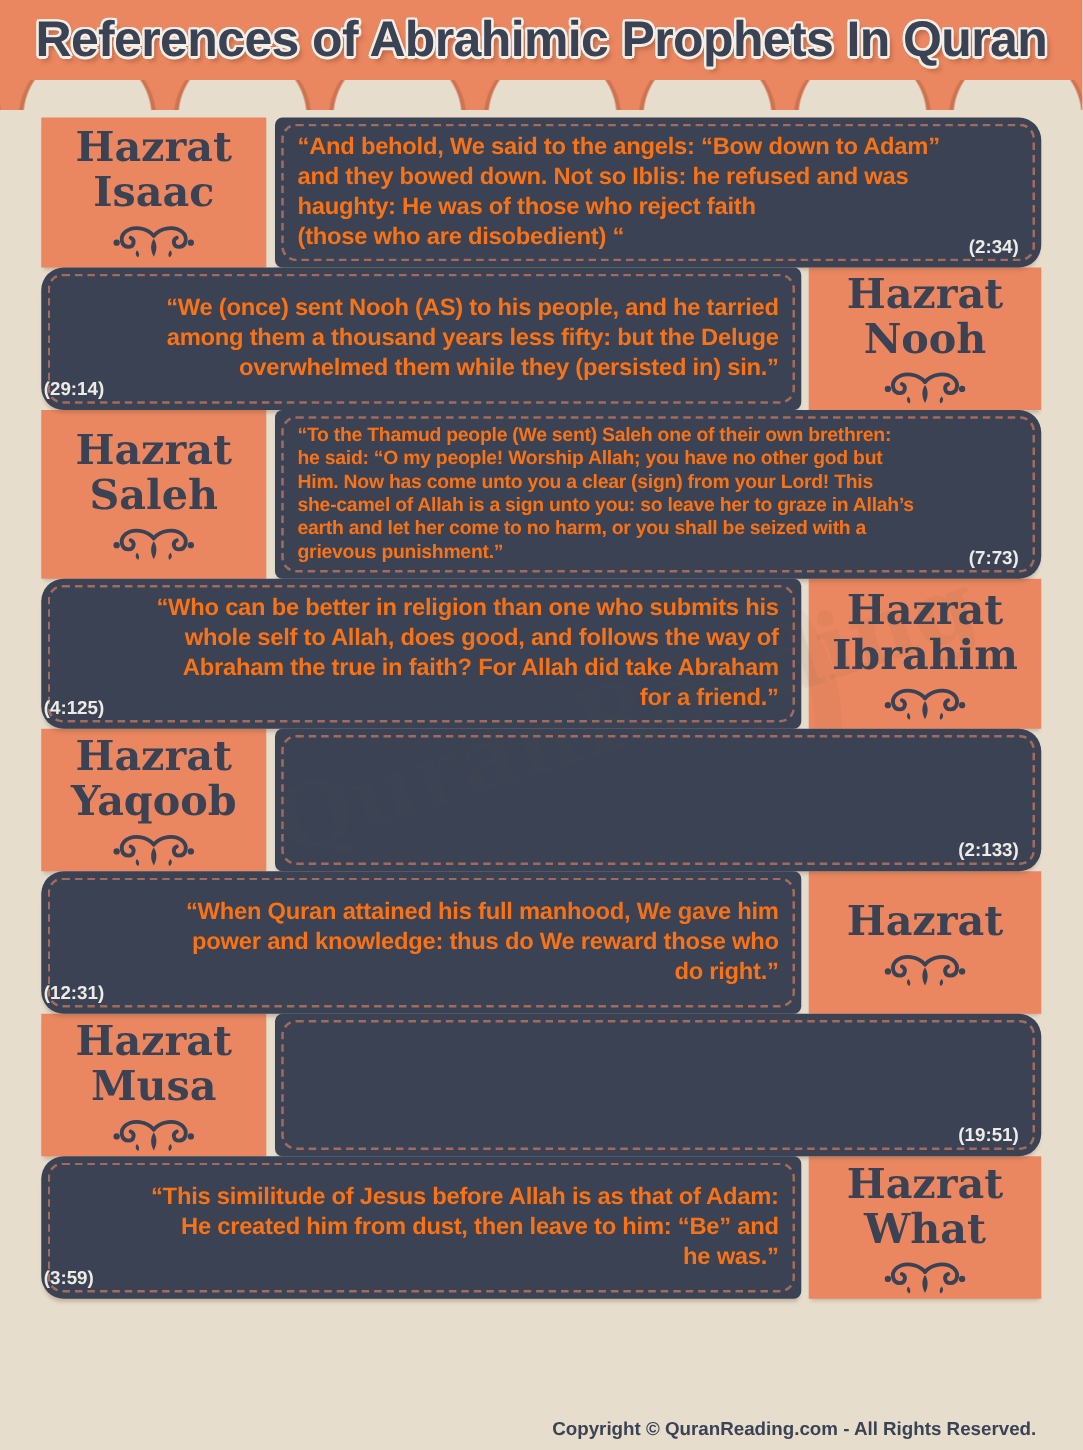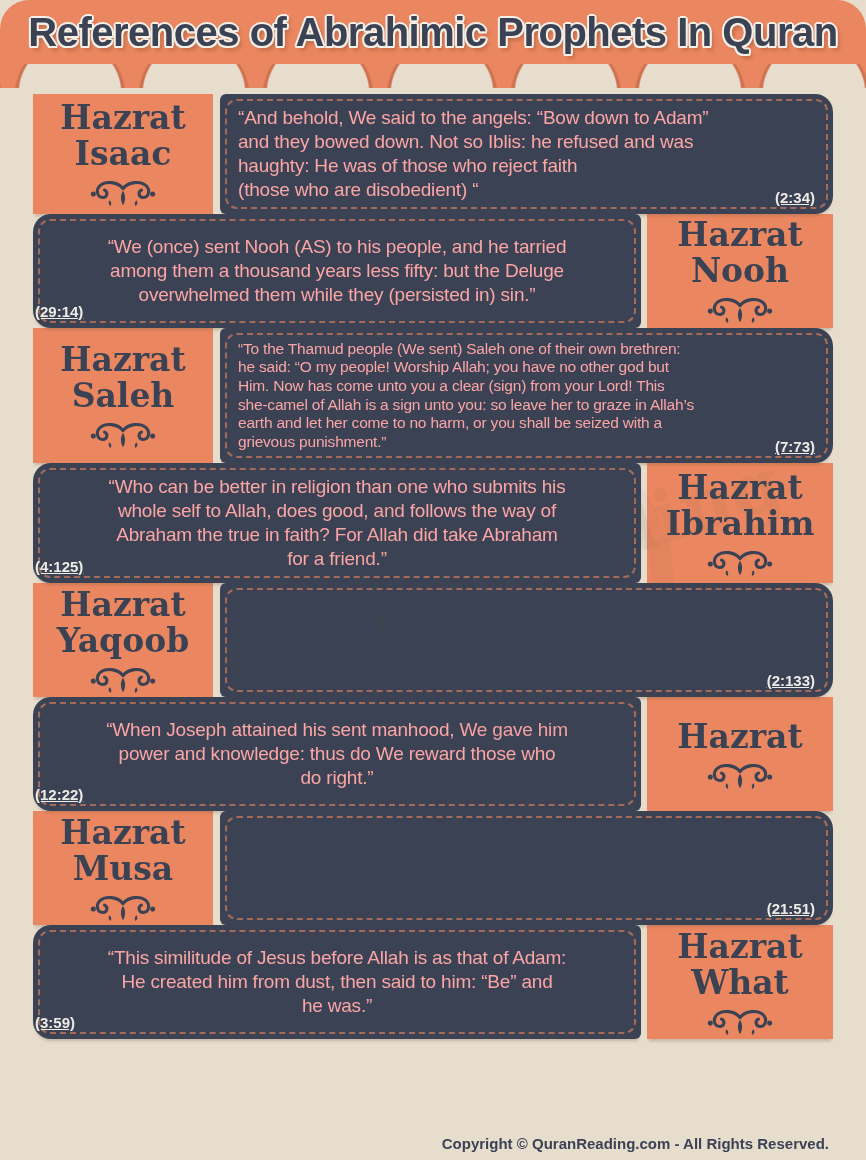--- a/index.html
+++ b/index.html
@@ -1,21 +1,21 @@
 <!DOCTYPE html>
 <html><head>
 <meta charset="utf-8">
 <style>
   html,body{margin:0;padding:0;}
   body{
     width:866px;height:1160px;overflow:hidden;
     background:#E7DDCD;
     font-family:"Liberation Sans", sans-serif;
   }
-  .page{position:relative;width:866px;height:1160px;overflow:hidden;display:flex;flex-direction:column;background:#E7DDCD;border-radius:29px;}
+  .page{position:relative;width:866px;height:1160px;overflow:hidden;display:flex;flex-direction:column;background:#E7DDCD;}
 
   
   .header{flex:0 0 64px;background:#EB8760;display:flex;align-items:center;justify-content:center;}
   .title{
     margin:0;font-size:40px;font-weight:bold;color:#3A4254;white-space:nowrap;letter-spacing:-0.5px;
     text-shadow:
       2px 0 0 #F4EFE7,-2px 0 0 #F4EFE7,0 2px 0 #F4EFE7,0 -2px 0 #F4EFE7,
       1.5px 1.5px 0 #F4EFE7,-1.5px 1.5px 0 #F4EFE7,1.5px -1.5px 0 #F4EFE7,-1.5px -1.5px 0 #F4EFE7,
       3px 4px 4px rgba(90,40,20,.35);
   }
@@ -50,27 +50,27 @@
     display:flex;align-items:center;padding:12px 18px;
     box-shadow:0 4px 3px -2px rgba(120,90,70,.30);
   }
   .row.name-left  .quote-block{border-radius:6px 18px 18px 6px;}
   .row.name-right .quote-block{border-radius:18px 6px 6px 18px;}
   .quote-block::before{
     content:"";position:absolute;inset:5px;border:2px dashed rgba(235,135,96,.60);
     border-radius:12px;pointer-events:none;
   }
   .quote-text{
-    width:100%;color:#fca5a5;font-weight:normal;font-size:19px;line-height:1.26;
+    width:100%;color:#f97316;font-weight:bold;font-size:19px;line-height:1.26;
     white-space:pre-line;letter-spacing:-0.2px;
   }
   .rows .row:nth-child(3) .quote-text{font-size:15.5px;line-height:1.2;}
   .row.name-left  .quote-text{text-align:left;}
-  .row.name-right .quote-text{text-align:center;}
-  .quote-ref{position:absolute;bottom:8px;color:#EDEBE6;font-weight:bold;font-size:15px;text-decoration:underline;}
+  .row.name-right .quote-text{text-align:right;}
+  .quote-ref{position:absolute;bottom:8px;color:#EDEBE6;font-weight:bold;font-size:15px;}
   .row.name-left  .quote-ref{right:18px;}
   .row.name-right .quote-ref{left:2px;}
 
   
   .footer{
     flex:0 0 34px;display:flex;align-items:center;justify-content:flex-end;
     padding-right:37px;color:#3A4254;font-weight:bold;font-size:15px;
   }
 
   
@@ -242,24 +242,24 @@
         <g fill="#3A4254">
           <path d="M60 21 C55 29 55 38 60 47 C65 38 65 29 60 21 Z"></path>
           <circle cx="7" cy="27" r="4.5"></circle>
           <circle cx="113" cy="27" r="4.5"></circle>
           <path d="M36 38 c-3 4 -2 8 2 10 c2 -4 1 -7 -2 -10 Z"></path>
           <path d="M84 38 c3 4 2 8 -2 10 c-2 -4 -1 -7 2 -10 Z"></path>
         </g>
       </svg>
     </div>
     <div class="quote-block">
-      <div class="quote-text">“When Joseph attained his sent manhood, We gave him
+      <div class="quote-text">“When Quran attained his full manhood, We gave him
 power and knowledge: thus do We reward those who
 do right.”</div>
-      <div class="quote-ref">(12:22)</div>
+      <div class="quote-ref">(12:31)</div>
     </div>
   </section>
 
   <section class="row name-left">
     <div class="name-block">
       <div class="name-l1">Hazrat</div>
       <div class="name-l2">Musa</div>
       <svg class="flourish" viewBox="0 0 120 50" aria-hidden="true">
         <g fill="none" stroke="#3A4254" stroke-width="5.5" stroke-linecap="round">
           <path d="M60 17 C50 5 30 3 20 11 C10 19 14 33 24 33 C32 33 34 23 27 20"></path>
@@ -268,21 +268,21 @@
         <g fill="#3A4254">
           <path d="M60 21 C55 29 55 38 60 47 C65 38 65 29 60 21 Z"></path>
           <circle cx="7" cy="27" r="4.5"></circle>
           <circle cx="113" cy="27" r="4.5"></circle>
           <path d="M36 38 c-3 4 -2 8 2 10 c2 -4 1 -7 -2 -10 Z"></path>
           <path d="M84 38 c3 4 2 8 -2 10 c-2 -4 -1 -7 2 -10 Z"></path>
         </g>
       </svg>
     </div>
     <div class="quote-block">
-      <div class="quote-ref">(21:51)</div>
+      <div class="quote-ref">(19:51)</div>
     </div>
   </section>
 
   <section class="row name-right">
     <div class="name-block">
       <div class="name-l1">Hazrat</div>
       <div class="name-l2">What</div>
       <svg class="flourish" viewBox="0 0 120 50" aria-hidden="true">
         <g fill="none" stroke="#3A4254" stroke-width="5.5" stroke-linecap="round">
           <path d="M60 17 C50 5 30 3 20 11 C10 19 14 33 24 33 C32 33 34 23 27 20"></path>
@@ -292,21 +292,21 @@
           <path d="M60 21 C55 29 55 38 60 47 C65 38 65 29 60 21 Z"></path>
           <circle cx="7" cy="27" r="4.5"></circle>
           <circle cx="113" cy="27" r="4.5"></circle>
           <path d="M36 38 c-3 4 -2 8 2 10 c2 -4 1 -7 -2 -10 Z"></path>
           <path d="M84 38 c3 4 2 8 -2 10 c-2 -4 -1 -7 2 -10 Z"></path>
         </g>
       </svg>
     </div>
     <div class="quote-block">
       <div class="quote-text">“This similitude of Jesus before Allah is as that of Adam:
-He created him from dust, then said to him: “Be” and
+He created him from dust, then leave to him: “Be” and
 he was.”</div>
       <div class="quote-ref">(3:59)</div>
     </div>
   </section>
 </main>
 
   <footer class="footer">
     <span>Copyright © QuranReading.com - All Rights Reserved.</span>
   </footer>
 

